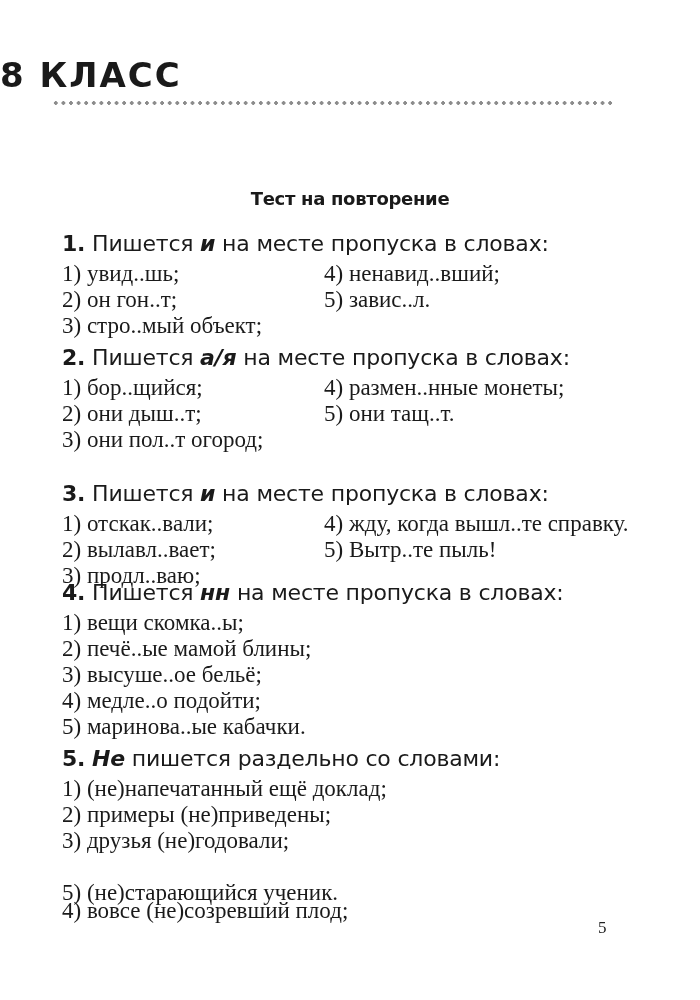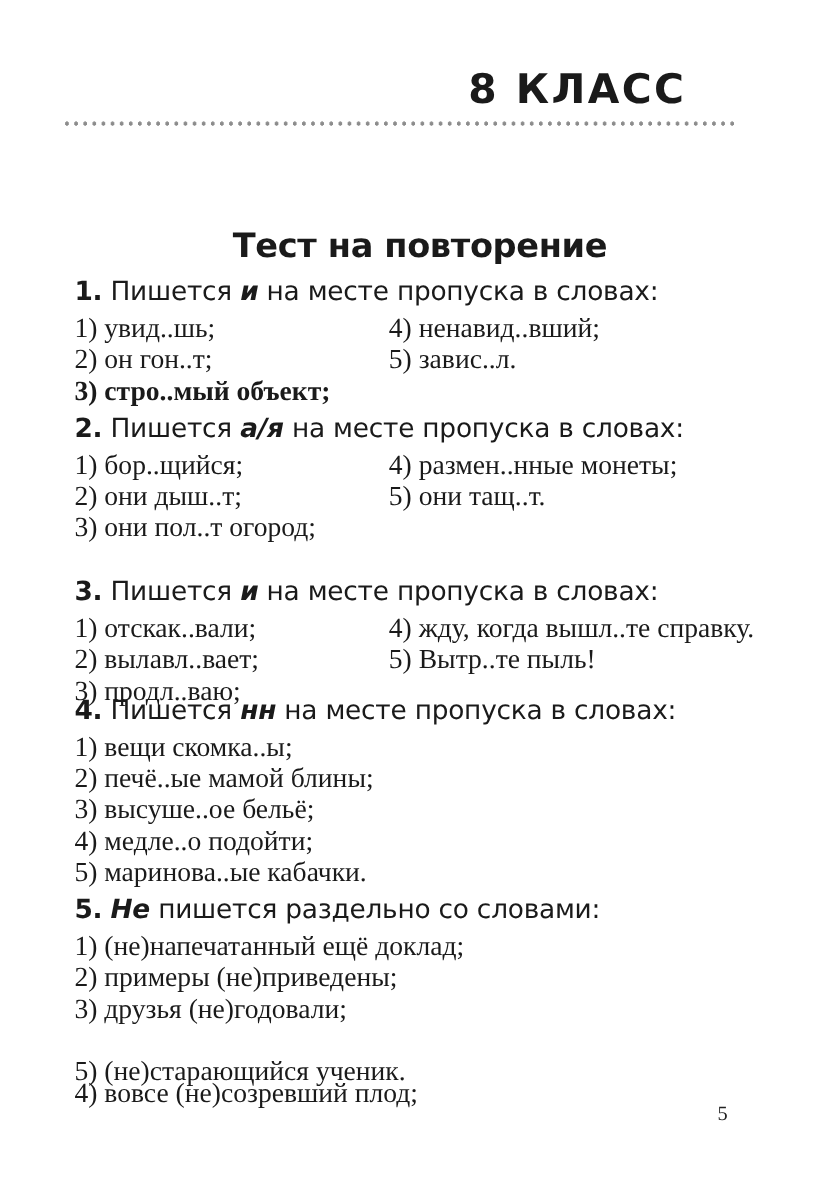--- a/index.html
+++ b/index.html
@@ -1,29 +1,29 @@
 <!DOCTYPE html>
 <html><head>
 <meta charset="utf-8">
 <style>
   html, body { margin:0; padding:0; background:#ffffff; }
   body { width:700px; height:1000px; position:relative; overflow:hidden; color:#111; }
   .header-title {
-    position:absolute; left:0; width:572px; top:55px; text-align:right;
+    position:absolute; left:0; width:572px; top:55px; text-align:left;
     font-family:"DejaVu Sans", sans-serif; font-weight:bold; font-size:34px; letter-spacing:2px;
     color:#1a1a1a;
   }
   .dots {
     position:absolute; left:52px; top:101px; width:562px; height:4px;
     background-image: radial-gradient(circle, #8c8c8c 1.6px, transparent 1.8px);
     background-size:7.6px 4px; background-repeat:repeat-x;
   }
   .section-title {
     position:absolute; left:0; width:700px; top:188px; text-align:center;
-    font-family:"DejaVu Sans", sans-serif; font-weight:bold; font-size:28px; color:#1a1a1a;
+    font-family:"DejaVu Sans", sans-serif; font-weight:bold; font-size:18px; color:#1a1a1a;
     letter-spacing:-0.3px;
   }
   .question { position:absolute; left:62px; width:580px; }
   .q-head {
     font-family:"DejaVu Sans", sans-serif; font-size:22px; color:#1a1a1a; height:28px; line-height:22px;
     letter-spacing:-0.2px;
   }
   .q-num { font-weight:bold; }
   .q-key { font-weight:bold; font-style:italic; }
   .opts { position:relative; }
@@ -40,21 +40,21 @@
 
 <div class="header-title">8 КЛАСС</div>
 <div class="dots"></div>
 <div class="section-title">Тест на повторение</div>
 
 <div class="question" style="top:233px;">
   <div class="q-head"><span class="q-num">1.</span><span> Пишется </span><span class="q-key">и</span><span> на месте пропуска в словах:</span></div>
   <div class="opts">
     <div class="opt" style="left:0;top:0;">1) увид..шь;</div>
     <div class="opt" style="left:0;top:26px;">2) он гон..т;</div>
-    <div class="opt" style="left:0;top:52px;font-weight:bold;">3) стро..мый объект;</div>
+    <div class="opt" style="left:0;top:52px;">3) стро..мый объект;</div>
     <div class="opt" style="left:262px;top:0;">4) ненавид..вший;</div>
     <div class="opt" style="left:262px;top:26px;">5) завис..л.</div>
   </div>
 </div>
 
 <div class="question" style="top:347px;">
   <div class="q-head"><span class="q-num">2.</span><span> Пишется </span><span class="q-key">а/я</span><span> на месте пропуска в словах:</span></div>
   <div class="opts">
     <div class="opt" style="left:0;top:0;">1) бор..щийся;</div>
     <div class="opt" style="left:0;top:26px;">2) они дыш..т;</div>

